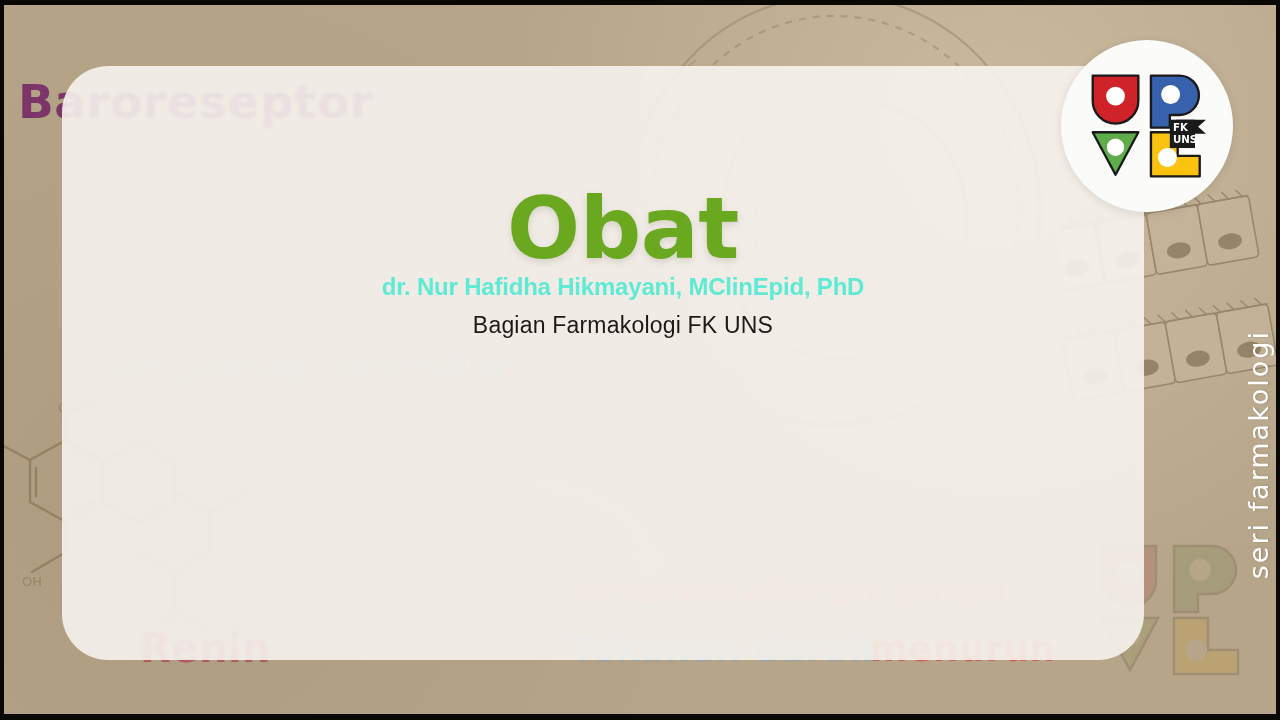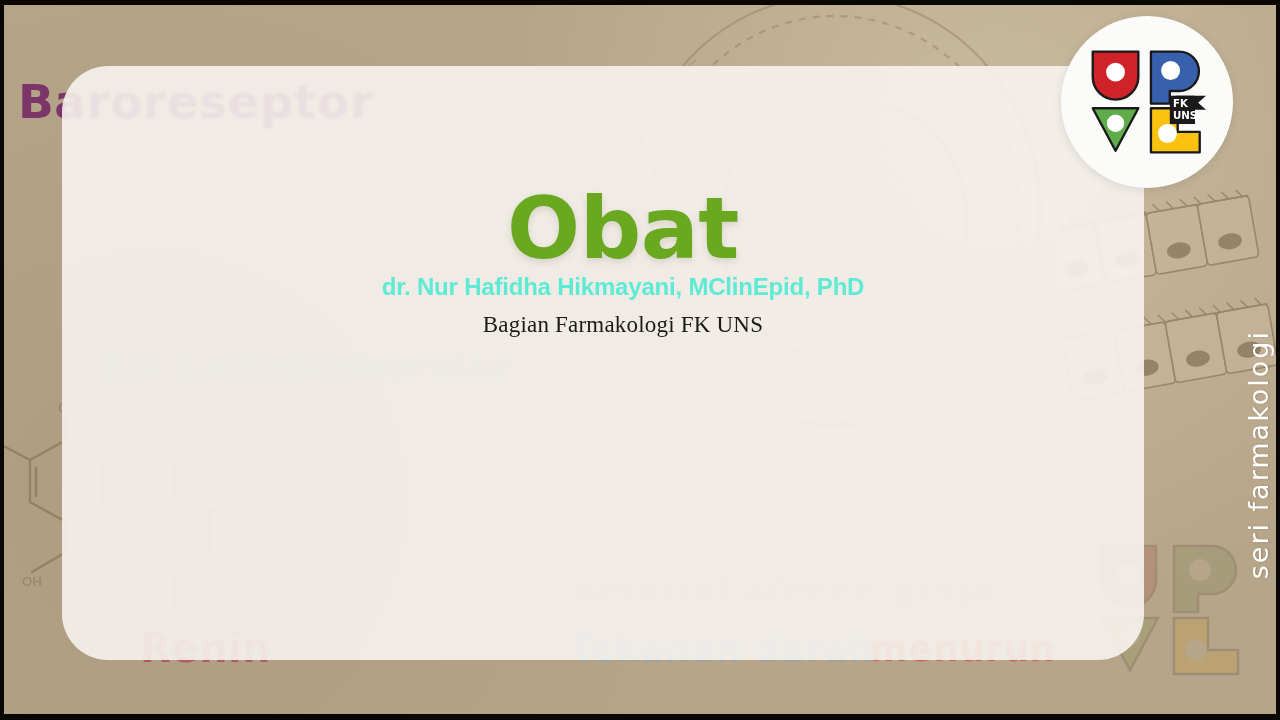--- a/index.html
+++ b/index.html
@@ -168,21 +168,21 @@
   .author {
     font-family: "Liberation Sans", sans-serif;
     font-weight: bold;
     font-size: 24px;
     color: #5eead4;
     text-align: center;
     letter-spacing: -0.2px;
   }
   .dept {
     margin-top: 11px;
-    font-family: Liberation Serif, serif;
+    font-family: Liberation Sans, sans-serif;
     font-weight: normal;
     font-size: 23px;
     color: #1d1a16;
     text-align: center;
     letter-spacing: .2px;
   }
 
   
   .series-label {
     position: absolute;
@@ -196,21 +196,21 @@
     font-weight: normal;
     color: #ffffff;
     letter-spacing: 2px;
     white-space: nowrap;
     text-shadow: 0 1px 2px rgba(0,0,0,.18);
   }
 
   
   .logo-badge {
     position: absolute;
-    right: 47px; top: 16px;
+    right: 47px; top: 40px;
     width: 172px; height: 172px;
     border-radius: 50%;
     background: #fbfbfa;
     z-index: 35;
     box-shadow: 0 2px 10px rgba(0,0,0,.10);
     display: flex;
     align-items: center;
     justify-content: center;
   }
   .logo-badge svg { width: 118px; height: 112px; display: block; }

